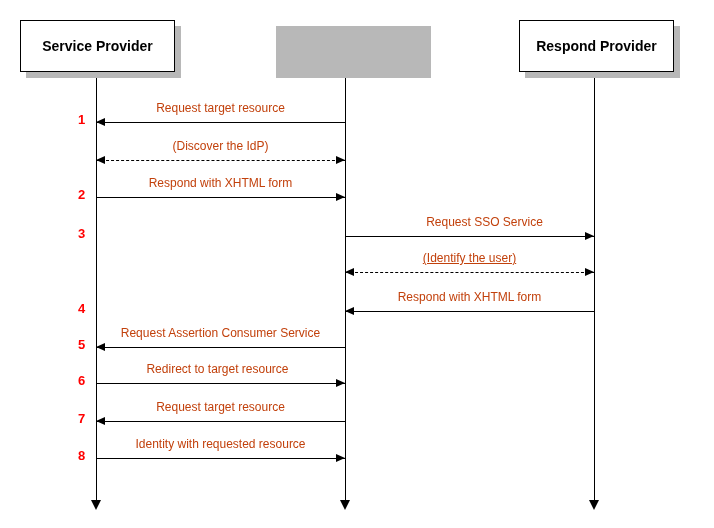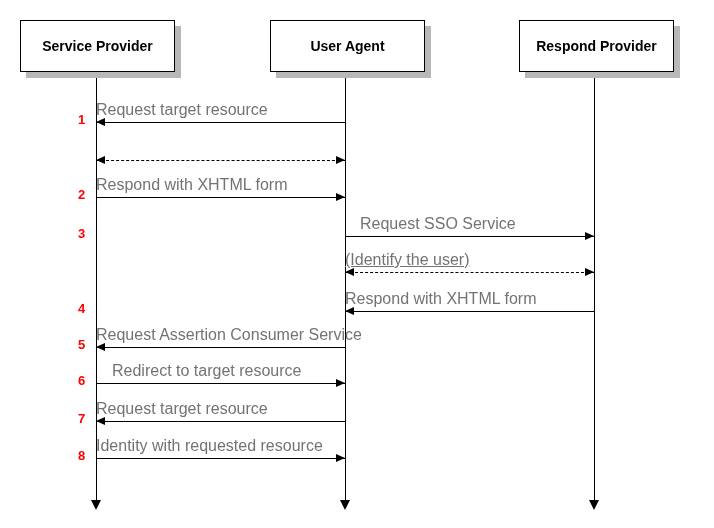--- a/index.html
+++ b/index.html
@@ -66,23 +66,24 @@
     z-index: 3;
   }
   .arrow-head.right {
     border-left: 9px solid #000000;
   }
   .arrow-head.left {
     border-right: 9px solid #000000;
   }
   .msg-label {
     position: absolute;
-    font-size: 16px;
-    color: #737373;
+    font-size: 12px;
+    color: #c2410c;
     white-space: nowrap;
+    text-align: center;
     z-index: 3;
   }
   .step-num {
     position: absolute;
     font-size: 13px;
     font-weight: bold;
     color: #ff0000;
     z-index: 3;
   }
 </style>
@@ -92,38 +93,36 @@
 <div id="canvas">
 
   <div class="actor-shadow" style="left:26px; top:26px; width:155px; height:52px;"></div>
   <div class="actor-box" style="left:20px; top:20px; width:155px; height:52px;">
     <span>Service Provider</span>
   </div>
   <div class="lifeline" style="left:96px; top:72px; height:428px;"></div>
   <div class="lifeline-head" style="left:91px; top:500px;"></div>
 
   <div class="actor-shadow" style="left:276px; top:26px; width:155px; height:52px;"></div>
-  <div class="actor-box" style="left:270px; top:20px; width:155px; height:52px;">
-    <span>User Agent</span>
-  </div>
   <div class="lifeline" style="left:345px; top:72px; height:428px;"></div>
   <div class="lifeline-head" style="left:340px; top:500px;"></div>
 
   <div class="actor-shadow" style="left:525px; top:26px; width:155px; height:52px;"></div>
   <div class="actor-box" style="left:519px; top:20px; width:155px; height:52px;">
     <span>Respond Provider</span>
   </div>
   <div class="lifeline" style="left:594px; top:72px; height:428px;"></div>
   <div class="lifeline-head" style="left:589px; top:500px;"></div>
 
   <div class="step-num" style="left:78px; top:112px;">1</div>
   <div class="msg-label" style="left:96px; top:101px; width:249px;">Request target resource</div>
   <div class="msg-line" style="left:96px; top:122px; width:249px;"></div>
   <div class="arrow-head left" style="left:96px; top:118px;"></div>
 
+  <div class="msg-label" style="left:96px; top:139px; width:249px;">(Discover the IdP)</div>
   <div class="msg-line dashed" style="left:96px; top:160px; width:249px;"></div>
   <div class="arrow-head left" style="left:96px; top:156px;"></div>
   <div class="arrow-head right" style="left:336px; top:156px;"></div>
 
   <div class="step-num" style="left:78px; top:187px;">2</div>
   <div class="msg-label" style="left:96px; top:176px; width:249px;">Respond with XHTML form</div>
   <div class="msg-line" style="left:96px; top:197px; width:249px;"></div>
   <div class="arrow-head right" style="left:336px; top:193px;"></div>
 
   <div class="step-num" style="left:78px; top:226px;">3</div>
@@ -140,21 +139,21 @@
   <div class="msg-label" style="left:345px; top:290px; width:249px;">Respond with XHTML form</div>
   <div class="msg-line" style="left:345px; top:311px; width:249px;"></div>
   <div class="arrow-head left" style="left:345px; top:307px;"></div>
 
   <div class="step-num" style="left:78px; top:337px;">5</div>
   <div class="msg-label" style="left:96px; top:326px; width:249px;">Request Assertion Consumer Service</div>
   <div class="msg-line" style="left:96px; top:347px; width:249px;"></div>
   <div class="arrow-head left" style="left:96px; top:343px;"></div>
 
   <div class="step-num" style="left:78px; top:373px;">6</div>
-  <div class="msg-label" style="left:112px; top:362px; width:249px;">Redirect to target resource</div>
+  <div class="msg-label" style="left:93px; top:362px; width:249px;">Redirect to target resource</div>
   <div class="msg-line" style="left:96px; top:383px; width:249px;"></div>
   <div class="arrow-head right" style="left:336px; top:379px;"></div>
 
   <div class="step-num" style="left:78px; top:411px;">7</div>
   <div class="msg-label" style="left:96px; top:400px; width:249px;">Request target resource</div>
   <div class="msg-line" style="left:96px; top:421px; width:249px;"></div>
   <div class="arrow-head left" style="left:96px; top:417px;"></div>
 
   <div class="step-num" style="left:78px; top:448px;">8</div>
   <div class="msg-label" style="left:96px; top:437px; width:249px;">Identity with requested resource</div>

